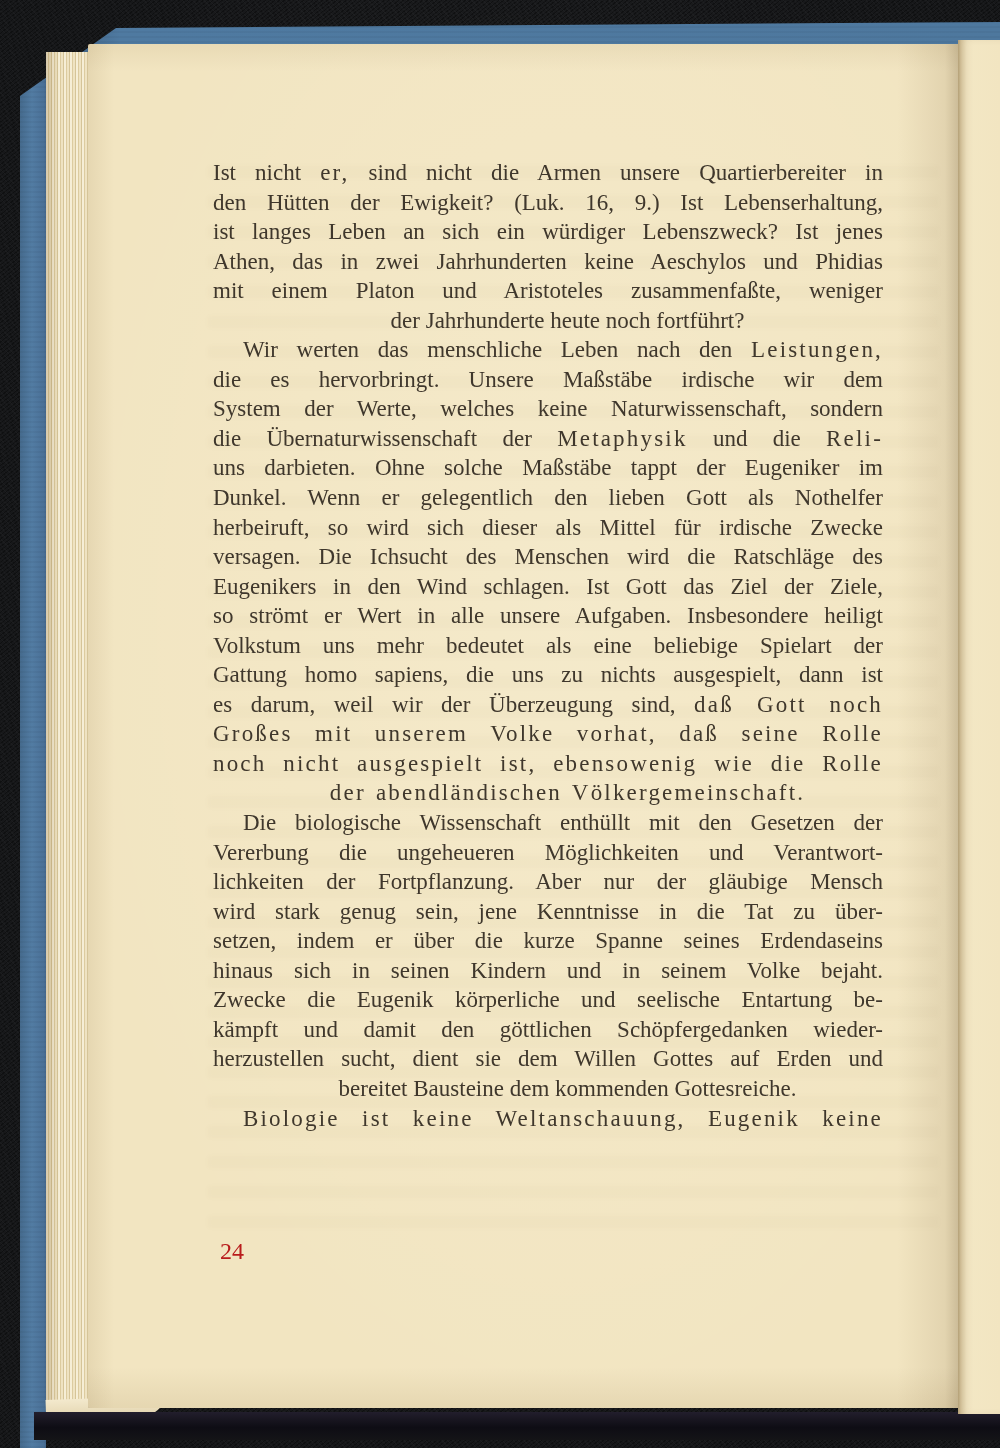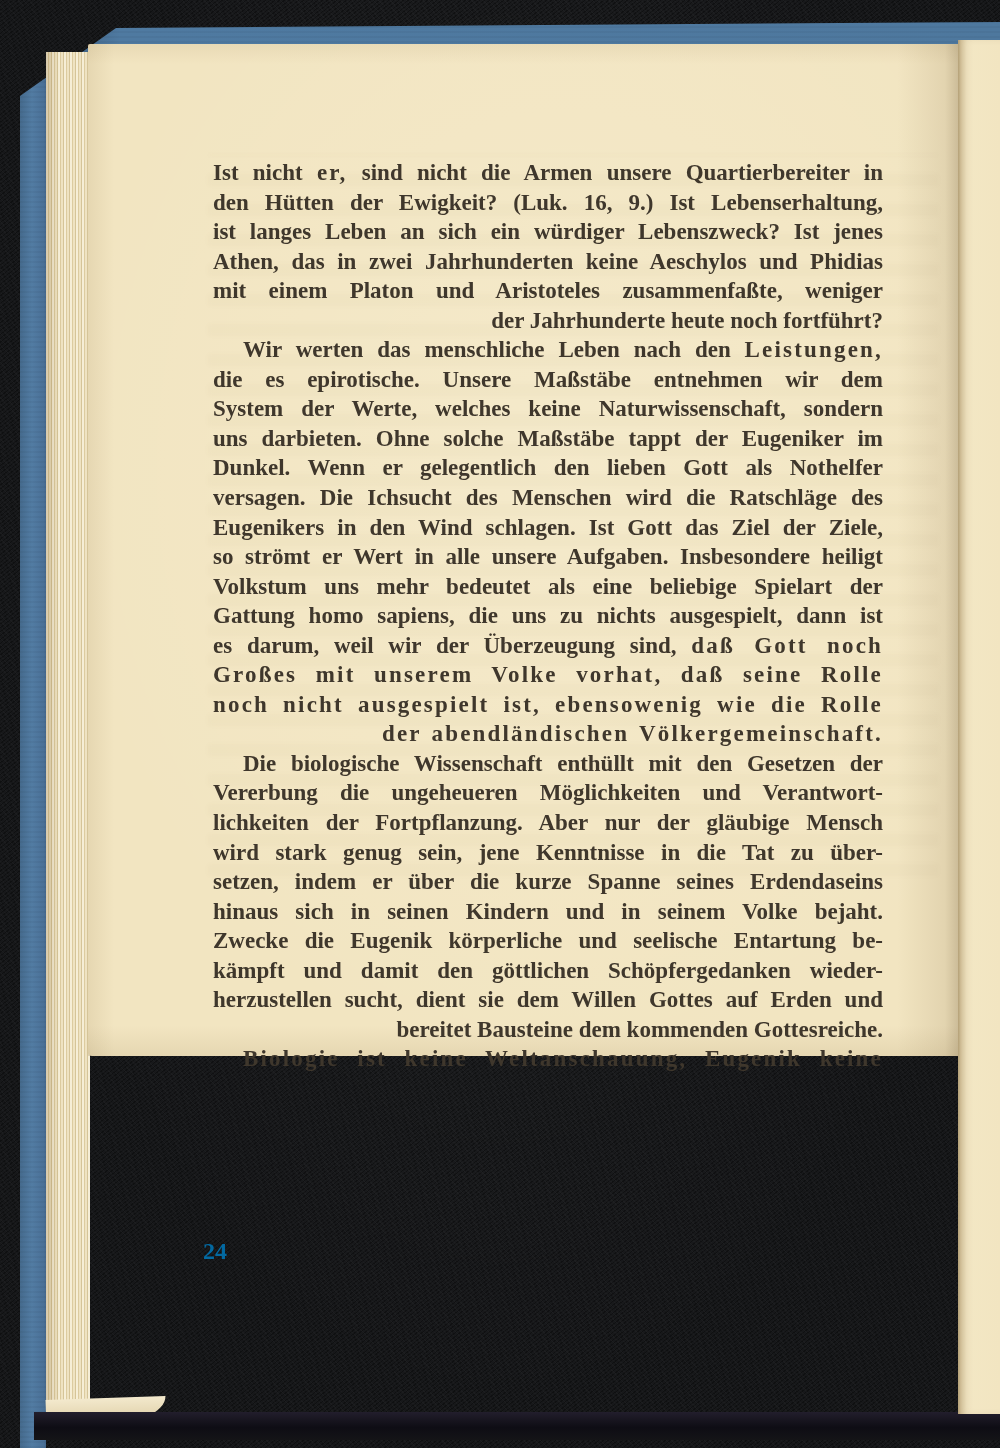--- a/index.html
+++ b/index.html
@@ -29,67 +29,69 @@
     background:linear-gradient(180deg,#f3e9cd,#d9c89d);
     border-radius:0 0 60% 14px / 0 0 100% 14px;transform:rotate(-2deg);}
   
   .bottom-band{position:absolute;left:34px;top:1412px;width:966px;height:28px;z-index:4;
     background:linear-gradient(180deg,#221e2c 0%, #0e0d14 55%, #141417 100%);}
   
   .page-right{position:absolute;left:958px;top:40px;width:42px;height:1374px;z-index:5;
     background:linear-gradient(90deg,#d9c99f 0,#eee0b9 3px,#f3e7c4 9px,#f2e5c1 100%);
     box-shadow:inset 10px 0 12px -8px rgba(90,60,20,0.45);}
   
-  .page{position:absolute;left:88px;top:44px;width:870px;height:1012px;z-index:6;
-    background:#f2e5c1;border-radius:2px 0 0 4px;font-weight:bold;}
+  .page{position:absolute;left:88px;top:44px;width:870px;height:1364px;z-index:6;
+    background:#f2e5c1;border-radius:2px 0 0 4px;}
   .page::before{content:"";position:absolute;inset:0;
     background:
       linear-gradient(90deg, rgba(120,90,40,0.10), transparent 3%),
       linear-gradient(90deg, transparent 93%, rgba(90,60,20,0.10) 98.5%, rgba(70,45,10,0.22) 100%),
       linear-gradient(180deg, rgba(120,90,40,0.08), transparent 2%, transparent 97%, rgba(120,90,40,0.10)),
       radial-gradient(ellipse at 55% 42%, rgba(255,252,240,0.20), transparent 75%);}
   
   .page::after{content:"";position:absolute;inset:110px 20px 180px 120px;
     background:repeating-linear-gradient(0deg, rgba(120,100,60,0.05) 0 12px, transparent 12px 30px);
     filter:blur(2px);opacity:.5;pointer-events:none;}
   
   .textblock{position:absolute;left:125px;top:114px;width:670px;z-index:7;
     color:#3f372c;font-size:23px;}
   .line{height:29.55px;line-height:29.55px;overflow:hidden;text-align:justify;
     white-space:normal;}
   .line::after{content:"";display:inline-block;width:100%;height:0;}
-  .line.flush{text-align:right;margin-left:39px;}
+  .line.flush{text-align:center;margin-left:39px;}
   .line.flush::after{content:none;}
   .line.indent{padding-left:30px;}
   .sp{letter-spacing:0.095em;word-spacing:0.10em;}
-  .page-number{position:absolute;left:115px;top:1192px;z-index:7;color:#0369a1;
+  .page-number{position:absolute;left:132px;top:1192px;z-index:7;color:#b91c1c;
     font-size:24px;line-height:30px;}
 </style>
 </head>
 <body>
 
 <div class="scene">
   <div class="backdrop"></div>
   <div class="cover"></div>
   <div class="page-edges"></div>
   <div class="bottom-band"></div>
   <div class="page-right"></div>
   <div class="page">
     <div class="textblock">
         <div class="line"><span>Ist nicht </span><span class="sp">er,</span><span> sind nicht die Armen unsere Quartierbereiter in</span></div>
         <div class="line"><span>den Hütten der Ewigkeit? (Luk. 16, 9.) Ist Lebenserhaltung,</span></div>
         <div class="line"><span>ist langes Leben an sich ein würdiger Lebenszweck? Ist jenes</span></div>
         <div class="line"><span>Athen, das in zwei Jahrhunderten keine Aeschylos und Phidias</span></div>
         <div class="line"><span>mit einem Platon und Aristoteles zusammenfaßte, weniger</span></div>
         <div class="line flush"><span>der Jahrhunderte heute noch fortführt?</span></div>
         <div class="line indent"><span>Wir werten das menschliche Leben nach den </span><span class="sp">Leistungen,</span></div>
-        <div class="line"><span>die es epirotische. Unsere Maßstäbe entnehmen wir dem</span></div>
+        <div class="line"><span>die es hervorbringt. Unsere Maßstäbe irdische wir dem</span></div>
         <div class="line"><span>System der Werte, welches keine Naturwissenschaft, sondern</span></div>
+        <div class="line"><span>die Übernaturwissenschaft der </span><span class="sp">Metaphysik</span><span> und die </span><span class="sp">Reli-</span></div>
         <div class="line"><span>uns darbieten. Ohne solche Maßstäbe tappt der Eugeniker im</span></div>
         <div class="line"><span>Dunkel. Wenn er gelegentlich den lieben Gott als Nothelfer</span></div>
+        <div class="line"><span>herbeiruft, so wird sich dieser als Mittel für irdische Zwecke</span></div>
         <div class="line"><span>versagen. Die Ichsucht des Menschen wird die Ratschläge des</span></div>
         <div class="line"><span>Eugenikers in den Wind schlagen. Ist Gott das Ziel der Ziele,</span></div>
         <div class="line"><span>so strömt er Wert in alle unsere Aufgaben. Insbesondere heiligt</span></div>
         <div class="line"><span>Volkstum uns mehr bedeutet als eine beliebige Spielart der</span></div>
         <div class="line"><span>Gattung homo sapiens, die uns zu nichts ausgespielt, dann ist</span></div>
         <div class="line"><span>es darum, weil wir der Überzeugung sind, </span><span class="sp">daß Gott noch</span></div>
         <div class="line"><span class="sp">Großes mit unserem Volke vorhat, daß seine Rolle</span></div>
         <div class="line"><span class="sp">noch nicht ausgespielt ist, ebensowenig wie die Rolle</span></div>
         <div class="line flush"><span class="sp">der abendländischen Völkergemeinschaft.</span></div>
         <div class="line indent"><span>Die biologische Wissenschaft enthüllt mit den Gesetzen der</span></div>

